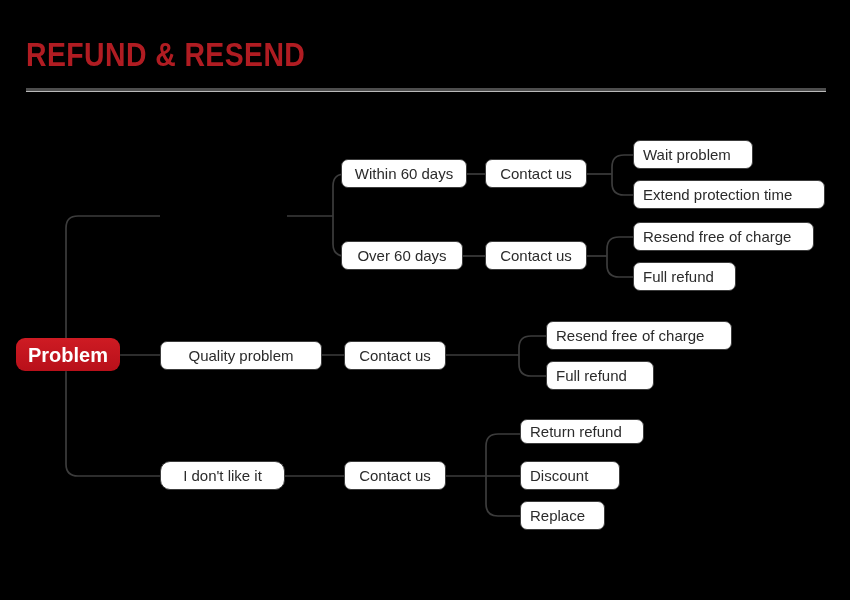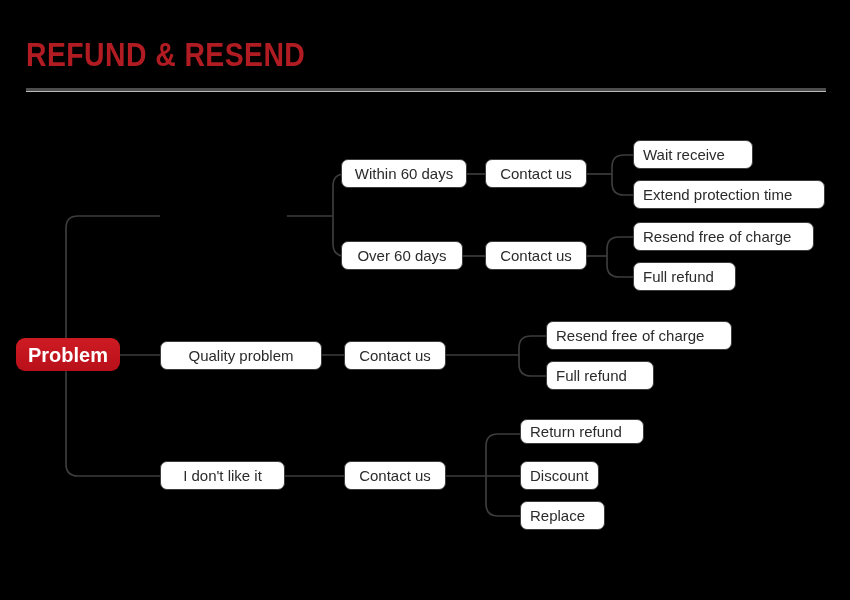--- a/index.html
+++ b/index.html
@@ -135,38 +135,38 @@
 
       <path d="M 446 476 L 486 476"></path>
       <path d="M 486 476 L 486 446 Q 486 434 498 434 L 520 434"></path>
       <path d="M 486 476 L 520 476"></path>
       <path d="M 486 476 L 486 504 Q 486 516 498 516 L 520 516"></path>
     </svg>
 
     <div class="node root" style="left:16px; top:338px; width:104px; height:33px;">Problem</div>
 
     <div class="node" style="left:160px; top:341px; width:162px; height:29px;">Quality problem</div>
-    <div class="node" style="left:160px; top:461px; width:125px; height:29px;">I don't like it</div>
+    <div class="node" style="left:160px; top:461px; width:125px; height:29px;border-radius:10px;">I don't like it</div>
 
     <div class="node" style="left:341px; top:159px; width:126px; height:29px;">Within 60 days</div>
     <div class="node" style="left:341px; top:241px; width:122px; height:29px;">Over 60 days</div>
 
     <div class="node" style="left:485px; top:159px; width:102px; height:29px;">Contact us</div>
     <div class="node" style="left:485px; top:241px; width:102px; height:29px;">Contact us</div>
 
     <div class="node" style="left:344px; top:341px; width:102px; height:29px;">Contact us</div>
     <div class="node" style="left:344px; top:461px; width:102px; height:29px;">Contact us</div>
 
-    <div class="node clip-left" style="left:633px; top:140px; width:120px; height:29px;">Wait receive</div>
+    <div class="node clip-left" style="left:633px; top:140px; width:120px; height:29px;">Wait problem</div>
     <div class="node clip-left" style="left:633px; top:180px; width:192px; height:29px;">Extend protection time</div>
 
     <div class="node clip-left" style="left:633px; top:222px; width:181px; height:29px;">Resend free of charge</div>
     <div class="node clip-left" style="left:633px; top:262px; width:103px; height:29px;">Full refund</div>
 
     <div class="node clip-left" style="left:546px; top:321px; width:186px; height:29px;">Resend free of charge</div>
     <div class="node clip-left" style="left:546px; top:361px; width:108px; height:29px;">Full refund</div>
 
     <div class="node clip-left" style="left:520px; top:419px; width:124px; height:25px;">Return refund</div>
-    <div class="node clip-left" style="left:520px; top:461px; width:79px; height:29px;">Discount</div>
+    <div class="node clip-left" style="left:520px; top:461px; width:100px; height:29px;">Discount</div>
     <div class="node clip-left" style="left:520px; top:501px; width:85px; height:29px;">Replace</div>
 
   </div>
 </div>
 
 </body></html>

